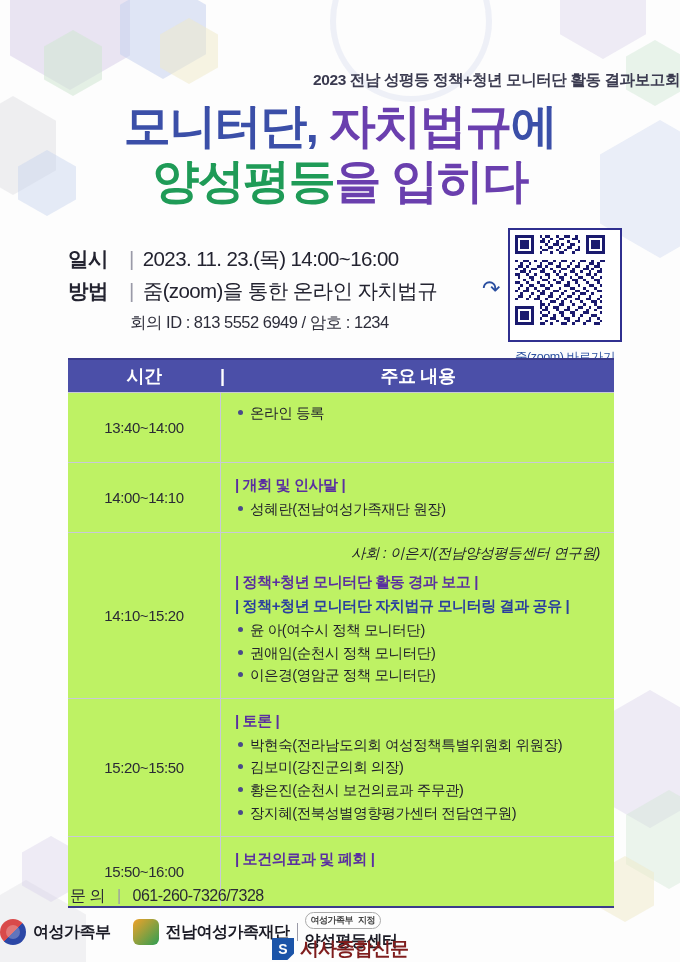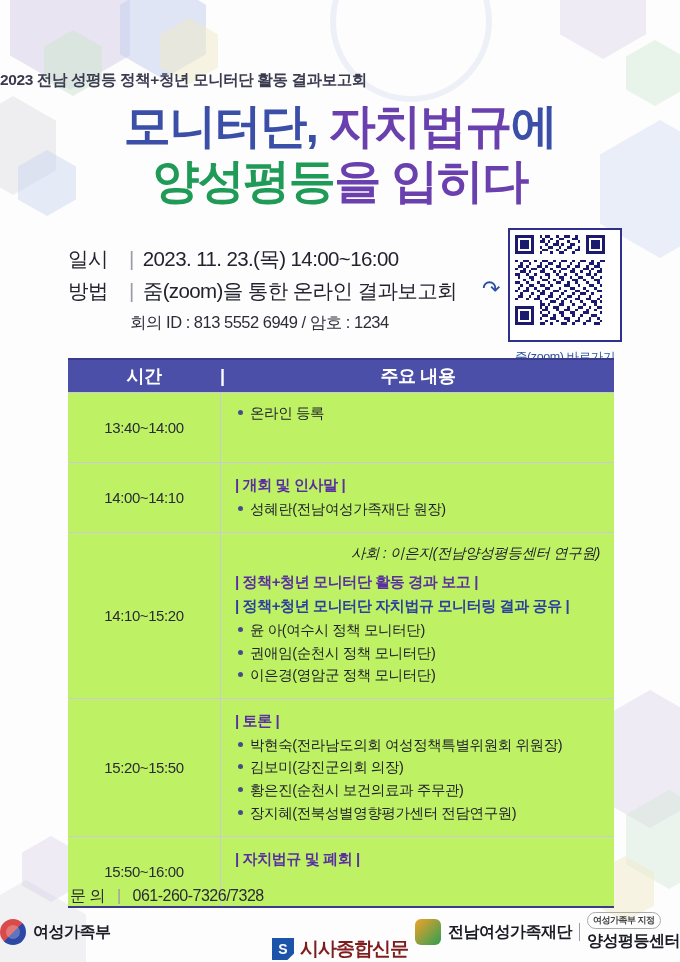--- a/index.html
+++ b/index.html
@@ -32,21 +32,21 @@
   .hex.gray{background:#e2e2e6;}
   .hex.yel{background:#efe9c8;}
   .ring{
     border-radius:50%;
     border:6px solid #dfe3f2;
   }
 
   
   .topline{
     position:absolute;top:70px;left:0;right:0;
-    text-align:left;
+    text-align:right;
     font-size:15.5px;font-weight:bold;color:#3b3b50;
     letter-spacing:-0.4px;
   }
   .title{
     position:absolute;top:98px;left:0;right:0;
     text-align:center;
     line-height:1.18;
     letter-spacing:-1.5px;
   }
   .title .l1,.title .l2{
@@ -56,21 +56,21 @@
   .t-purple{color:#6a3fae;text-align:right;}
   .t-green{color:#1f9b57;}
 
   
   .info{
     position:absolute;top:243px;left:68px;
     font-size:20.5px;color:#232330;line-height:1.55;
     letter-spacing:-0.6px;
   }
   .info .row{display:flex;align-items:baseline;white-space:nowrap;}
-  .info .lab{width:52px;display:inline-block;}
+  .info .lab{width:52px;display:inline-block;font-weight:bold;}
   .info .bar{color:#9a9aa8;margin:0 9px;}
   .info .sub{
     font-size:16.5px;color:#2d2d3a;margin-left:62px;margin-top:3px;
     letter-spacing:-0.5px;
   }
 
   
   .qrbox{position:absolute;top:228px;left:508px;}
   .qr{
     width:100px;height:100px;background:#fff;
@@ -130,21 +130,21 @@
   
   .contact{
     position:absolute;top:886px;left:70px;
     font-size:16px;color:#2a2a35;letter-spacing:-0.5px;
   }
   .contact .bar{color:#9a9aa8;margin:0 8px;}
 
   
   .logos{
     position:absolute;top:912px;left:0;right:0;
-    display:flex;align-items:center;justify-content:space-between;gap:8px;
+    display:flex;align-items:center;justify-content:flex-start;gap:22px;font-family:Liberation Mono, monospace;
   }
   .logo{display:flex;align-items:center;gap:7px;font-size:16px;font-weight:bold;color:#1b1b25;letter-spacing:-0.5px;}
   .mark-gov{
     width:26px;height:26px;border-radius:50%;
     background:
       linear-gradient(135deg,#d94a4a 0 50%,#2c47a6 50% 100%);
     position:relative;
   }
   .mark-gov:after{
     content:"";position:absolute;inset:6px;border-radius:50%;
@@ -204,21 +204,21 @@
 
   <div class="info">
     <div class="row">
       <span class="lab">일시</span>
       <span class="bar">|</span>
       <span>2023. 11. 23.(목) 14:00~16:00</span>
     </div>
     <div class="row">
       <span class="lab">방법</span>
       <span class="bar">|</span>
-      <span>줌(zoom)을 통한 온라인 결과보고회</span>
+      <span>줌(zoom)을 통한 온라인 자치법규</span>
     </div>
     <div class="sub">회의 ID : 813 5552 6949  /  암호 : 1234</div>
   </div>
 
   <div class="qrbox">
     <div class="qrarrow">↷</div>
     <div class="qr">
       <svg viewBox="0 0 33 33" width="90" height="90" shape-rendering="crispEdges" aria-hidden="true">
         <rect width="33" height="33" fill="#fff"></rect>
         <g fill="#1a1a6e">
@@ -506,21 +506,21 @@
           <li>김보미(강진군의회 의장)</li>
           <li>황은진(순천시 보건의료과 주무관)</li>
           <li>장지혜(전북성별영향평가센터 전담연구원)</li>
         </ul>
       </div>
     </div>
 
     <div class="trow">
       <div class="tc-time">15:50~16:00</div>
       <div class="tc-body">
-        <div class="sec-head">| 자치법규 및 폐회 |</div>
+        <div class="sec-head">| 보건의료과 및 폐회 |</div>
       </div>
     </div>
   </div>
 
   <div class="contact">
     <span>문 의</span>
     <span class="bar">|</span>
     <span>061-260-7326/7328</span>
   </div>
 

